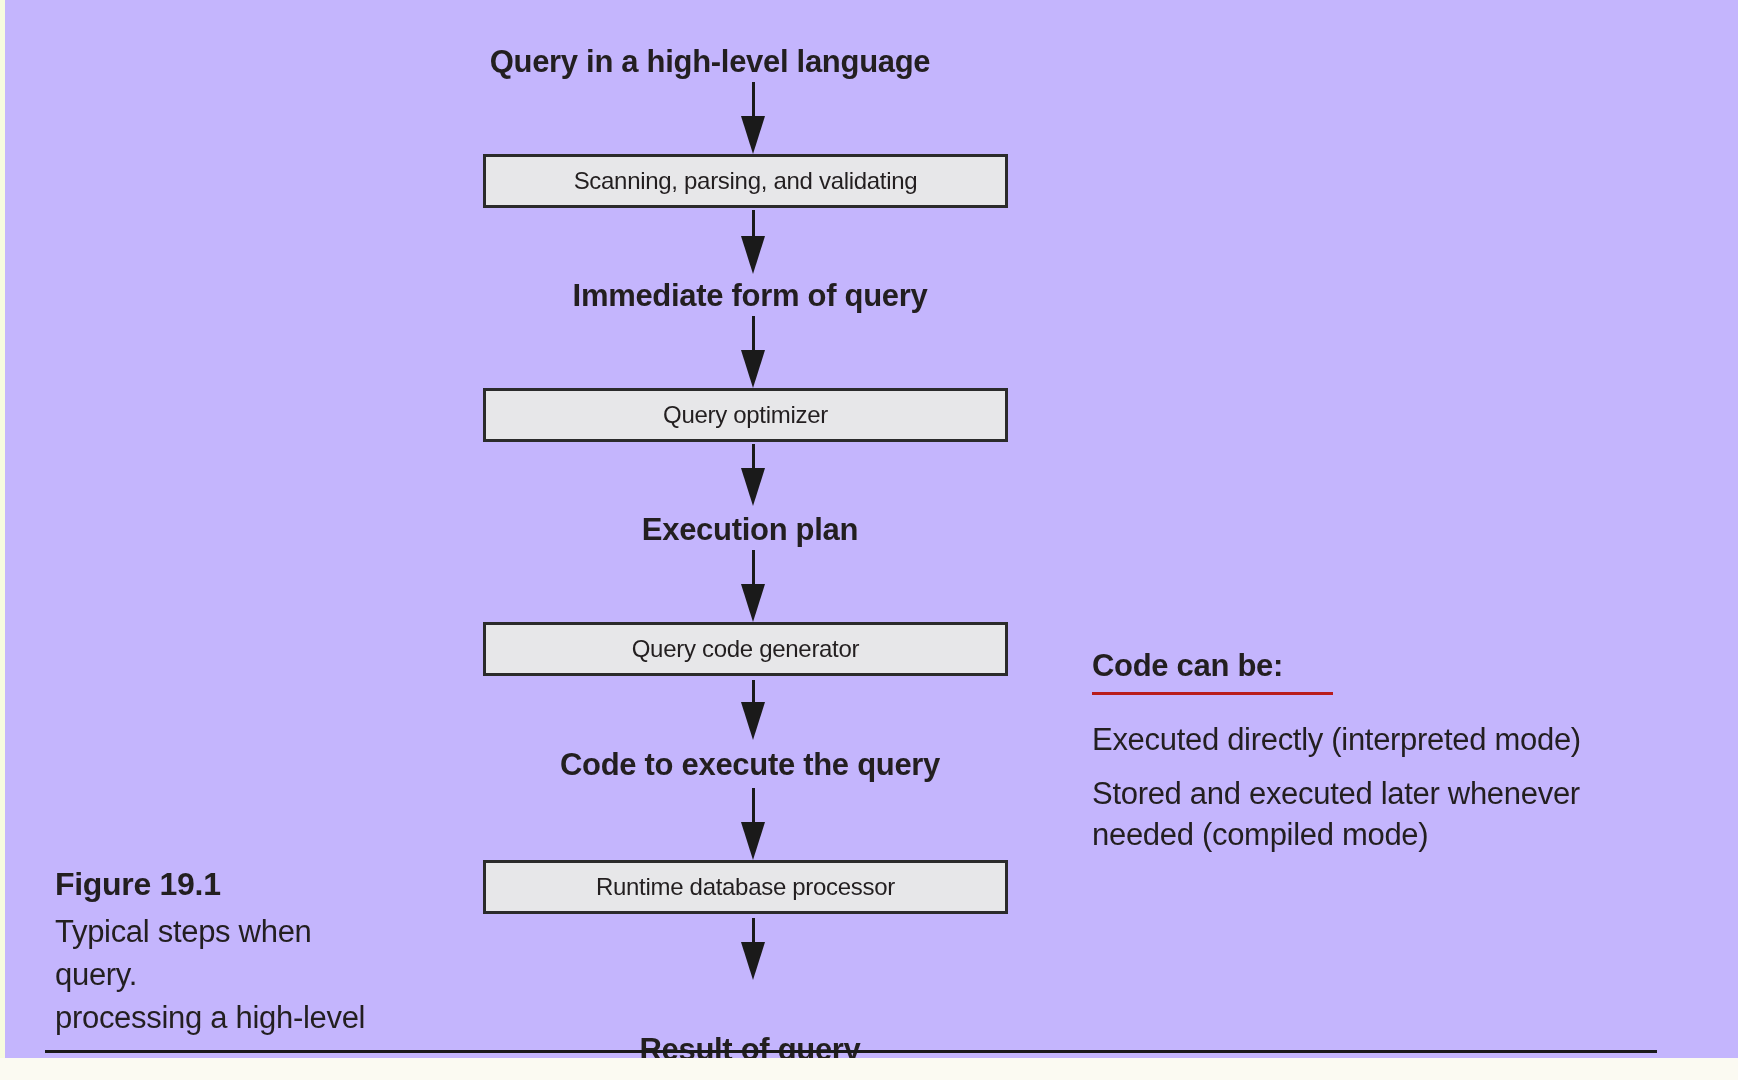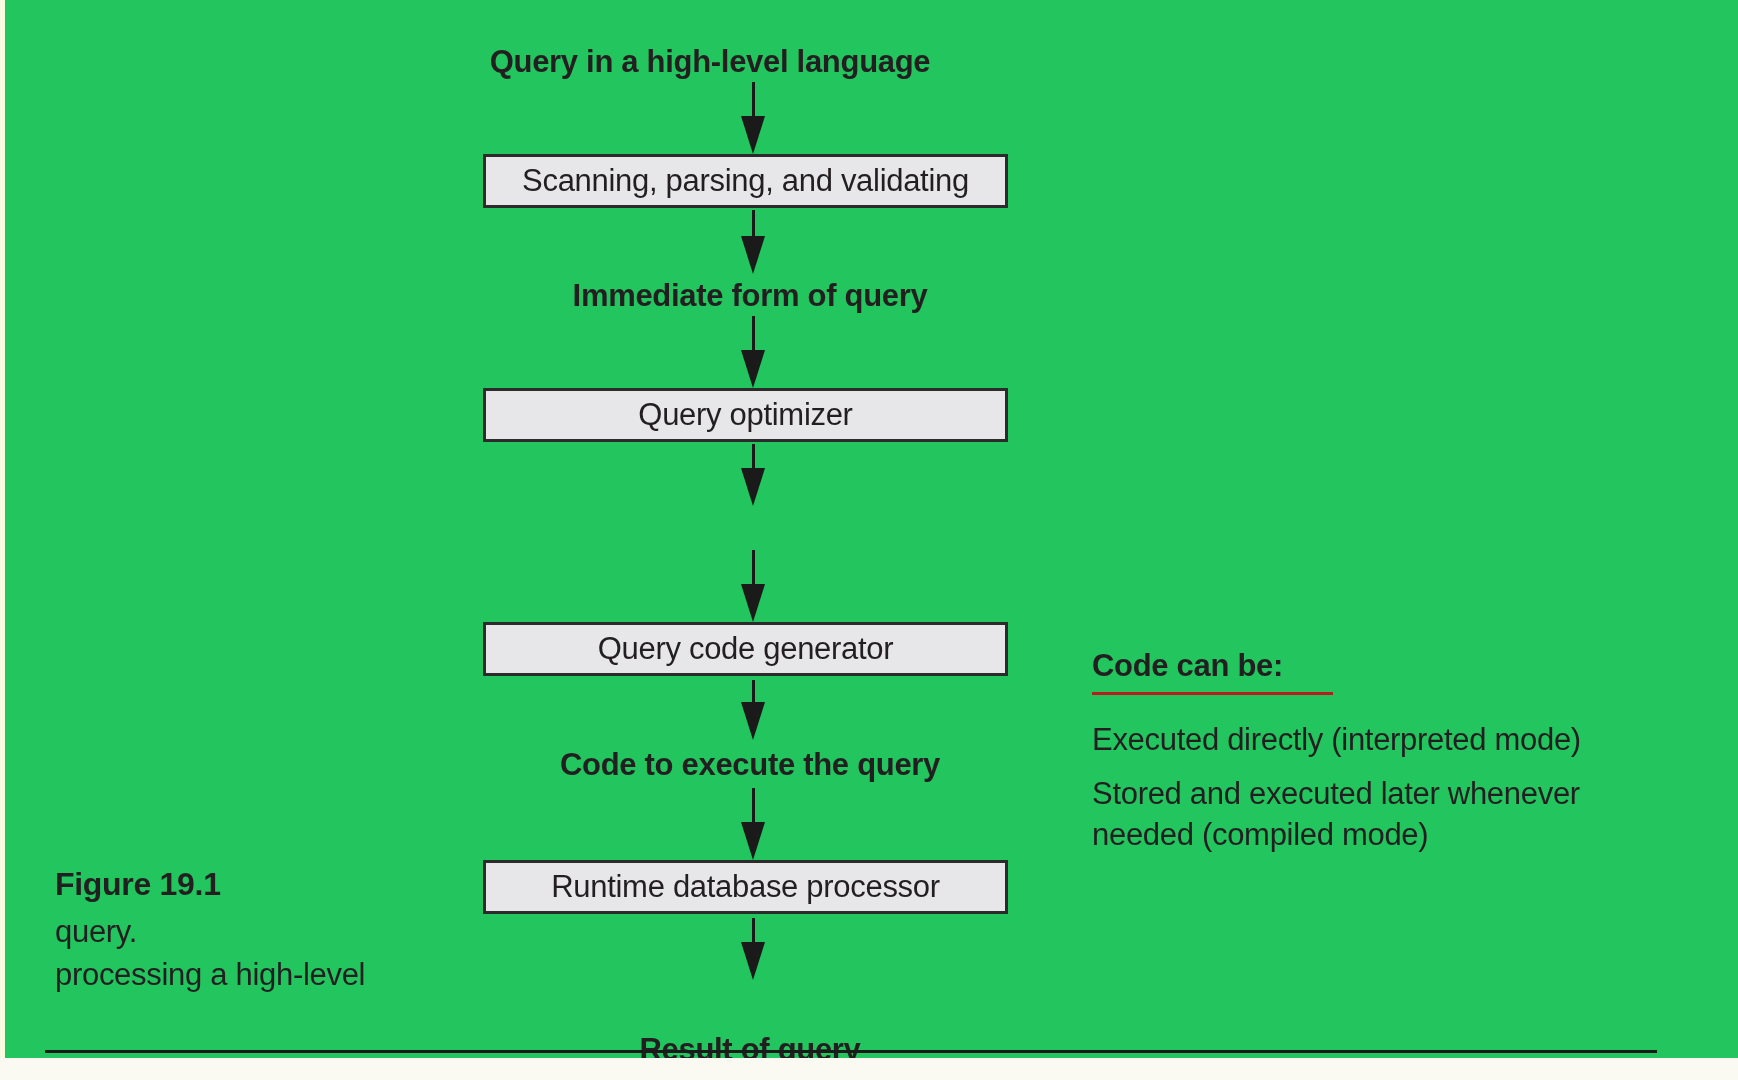--- a/index.html
+++ b/index.html
@@ -1,20 +1,20 @@
 <!DOCTYPE html>
 <html><head>
 <meta charset="utf-8">
 <style>
   html, body { margin: 0; padding: 0; background: #ffffff; }
   .canvas {
     position: relative;
     width: 1738px;
     height: 1080px;
-    background: #22c55e;
+    background: #c4b5fd;
     font-family: "Liberation Sans", sans-serif;
     color: #231f20;
     overflow: hidden;
   }
 
   
   .left-strip {
     position: absolute; left: 0; top: 0; width: 5px; height: 1080px;
     background: #f7fbdf;
   }
@@ -38,21 +38,21 @@
   }
   .flow-label.title { left: 440px; } 
 
   .flow-box {
     position: absolute;
     left: 483px; width: 525px; height: 54px;
     background: #e7e7e9;
     border: 3px solid #2b2b2b;
     box-sizing: border-box;
     display: flex; align-items: center; justify-content: center;
-    font-size: 31px;
+    font-size: 24px;
     letter-spacing: -0.3px;
     white-space: nowrap;
   }
 
   .arrow {
     position: absolute;
     left: 740px; width: 26px;
   }
   .arrow::before { 
     content: "";
@@ -128,20 +128,21 @@
   <div class="flow-label pos-label-2">Immediate form of query</div>
 
   <div class="arrow arrow-3"></div>
 
   <div class="flow-box pos-box-2">
     <span>Query optimizer</span>
   </div>
 
   <div class="arrow arrow-4"></div>
 
+  <div class="flow-label pos-label-4">Execution plan</div>
 
   <div class="arrow arrow-5"></div>
 
   <div class="flow-box pos-box-3">
     <span>Query code generator</span>
   </div>
 
   <div class="arrow arrow-6"></div>
 
   <div class="flow-label pos-label-6">Code to execute the query</div>
@@ -163,20 +164,21 @@
     </div>
     <div class="side-item side-item-2">
       <div>Stored and executed later whenever</div>
       <div>needed (compiled mode)</div>
     </div>
   </div>
 
   <div class="caption">
     <div class="caption-title">Figure 19.1</div>
     <div class="caption-lines">
+      <div>Typical steps when</div>
       <div>query.</div>
       <div>processing a high-level</div>
     </div>
   </div>
 
   <div class="bottom-rule"></div>
   <div class="bottom-band"></div>
 
 </div>
 

